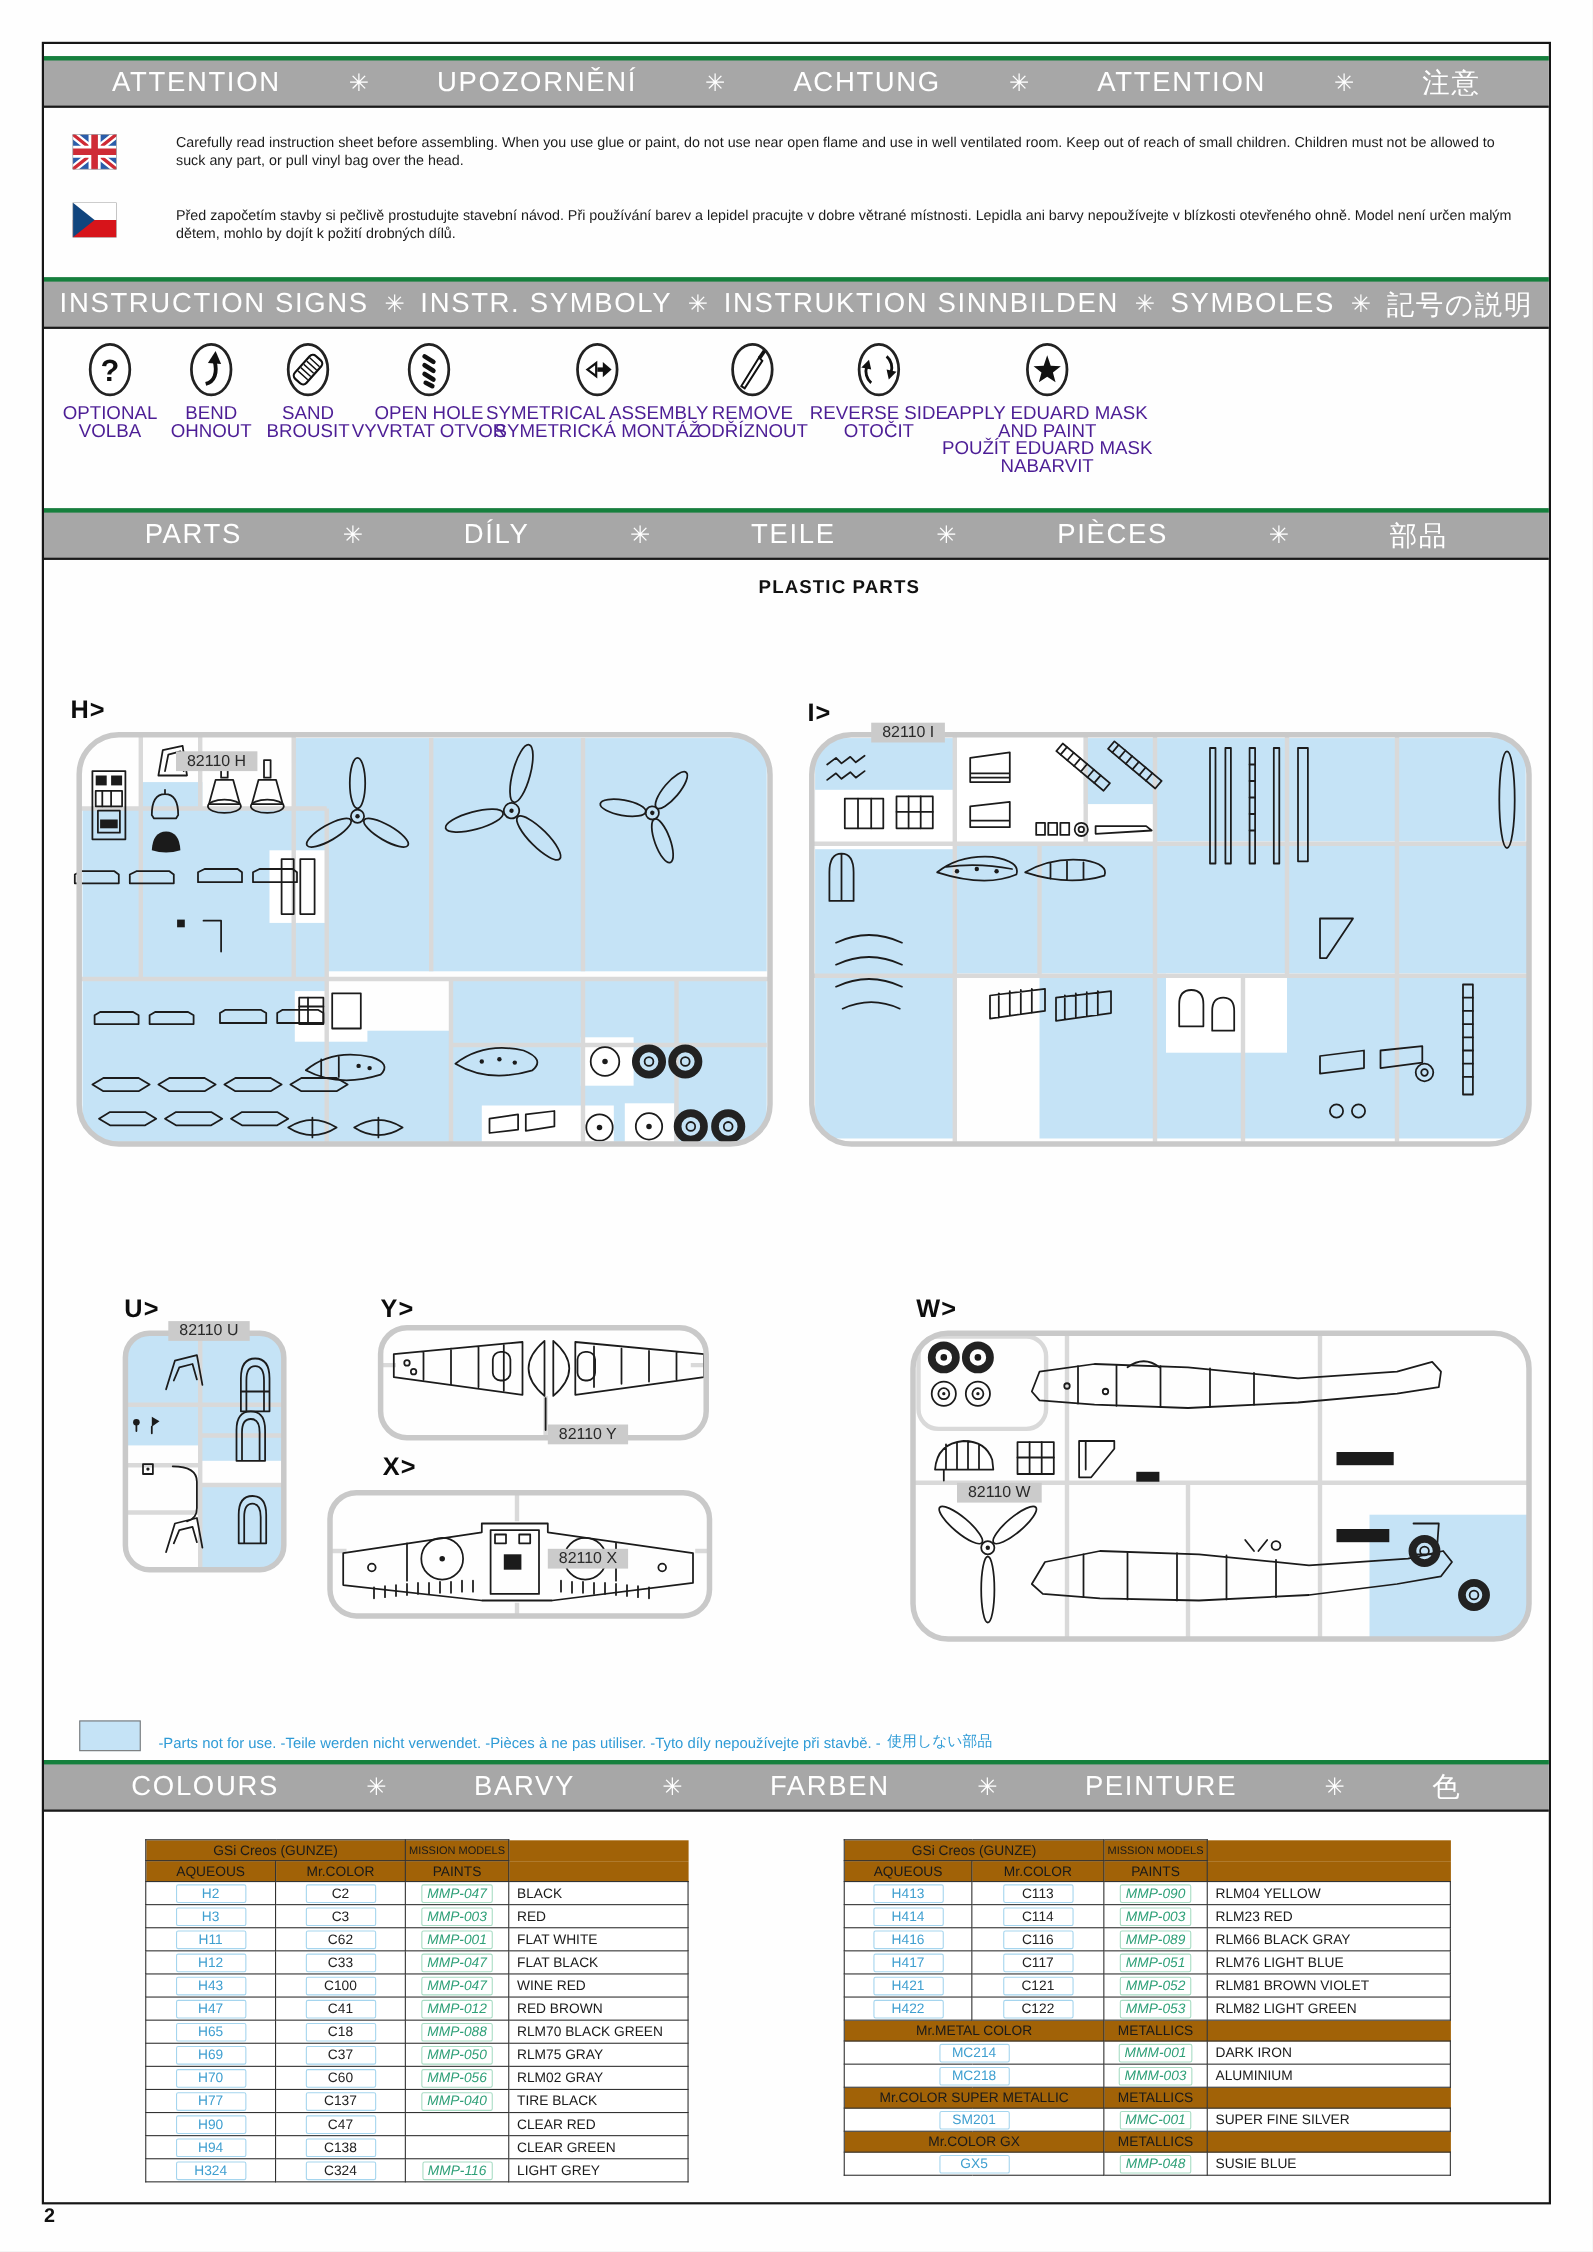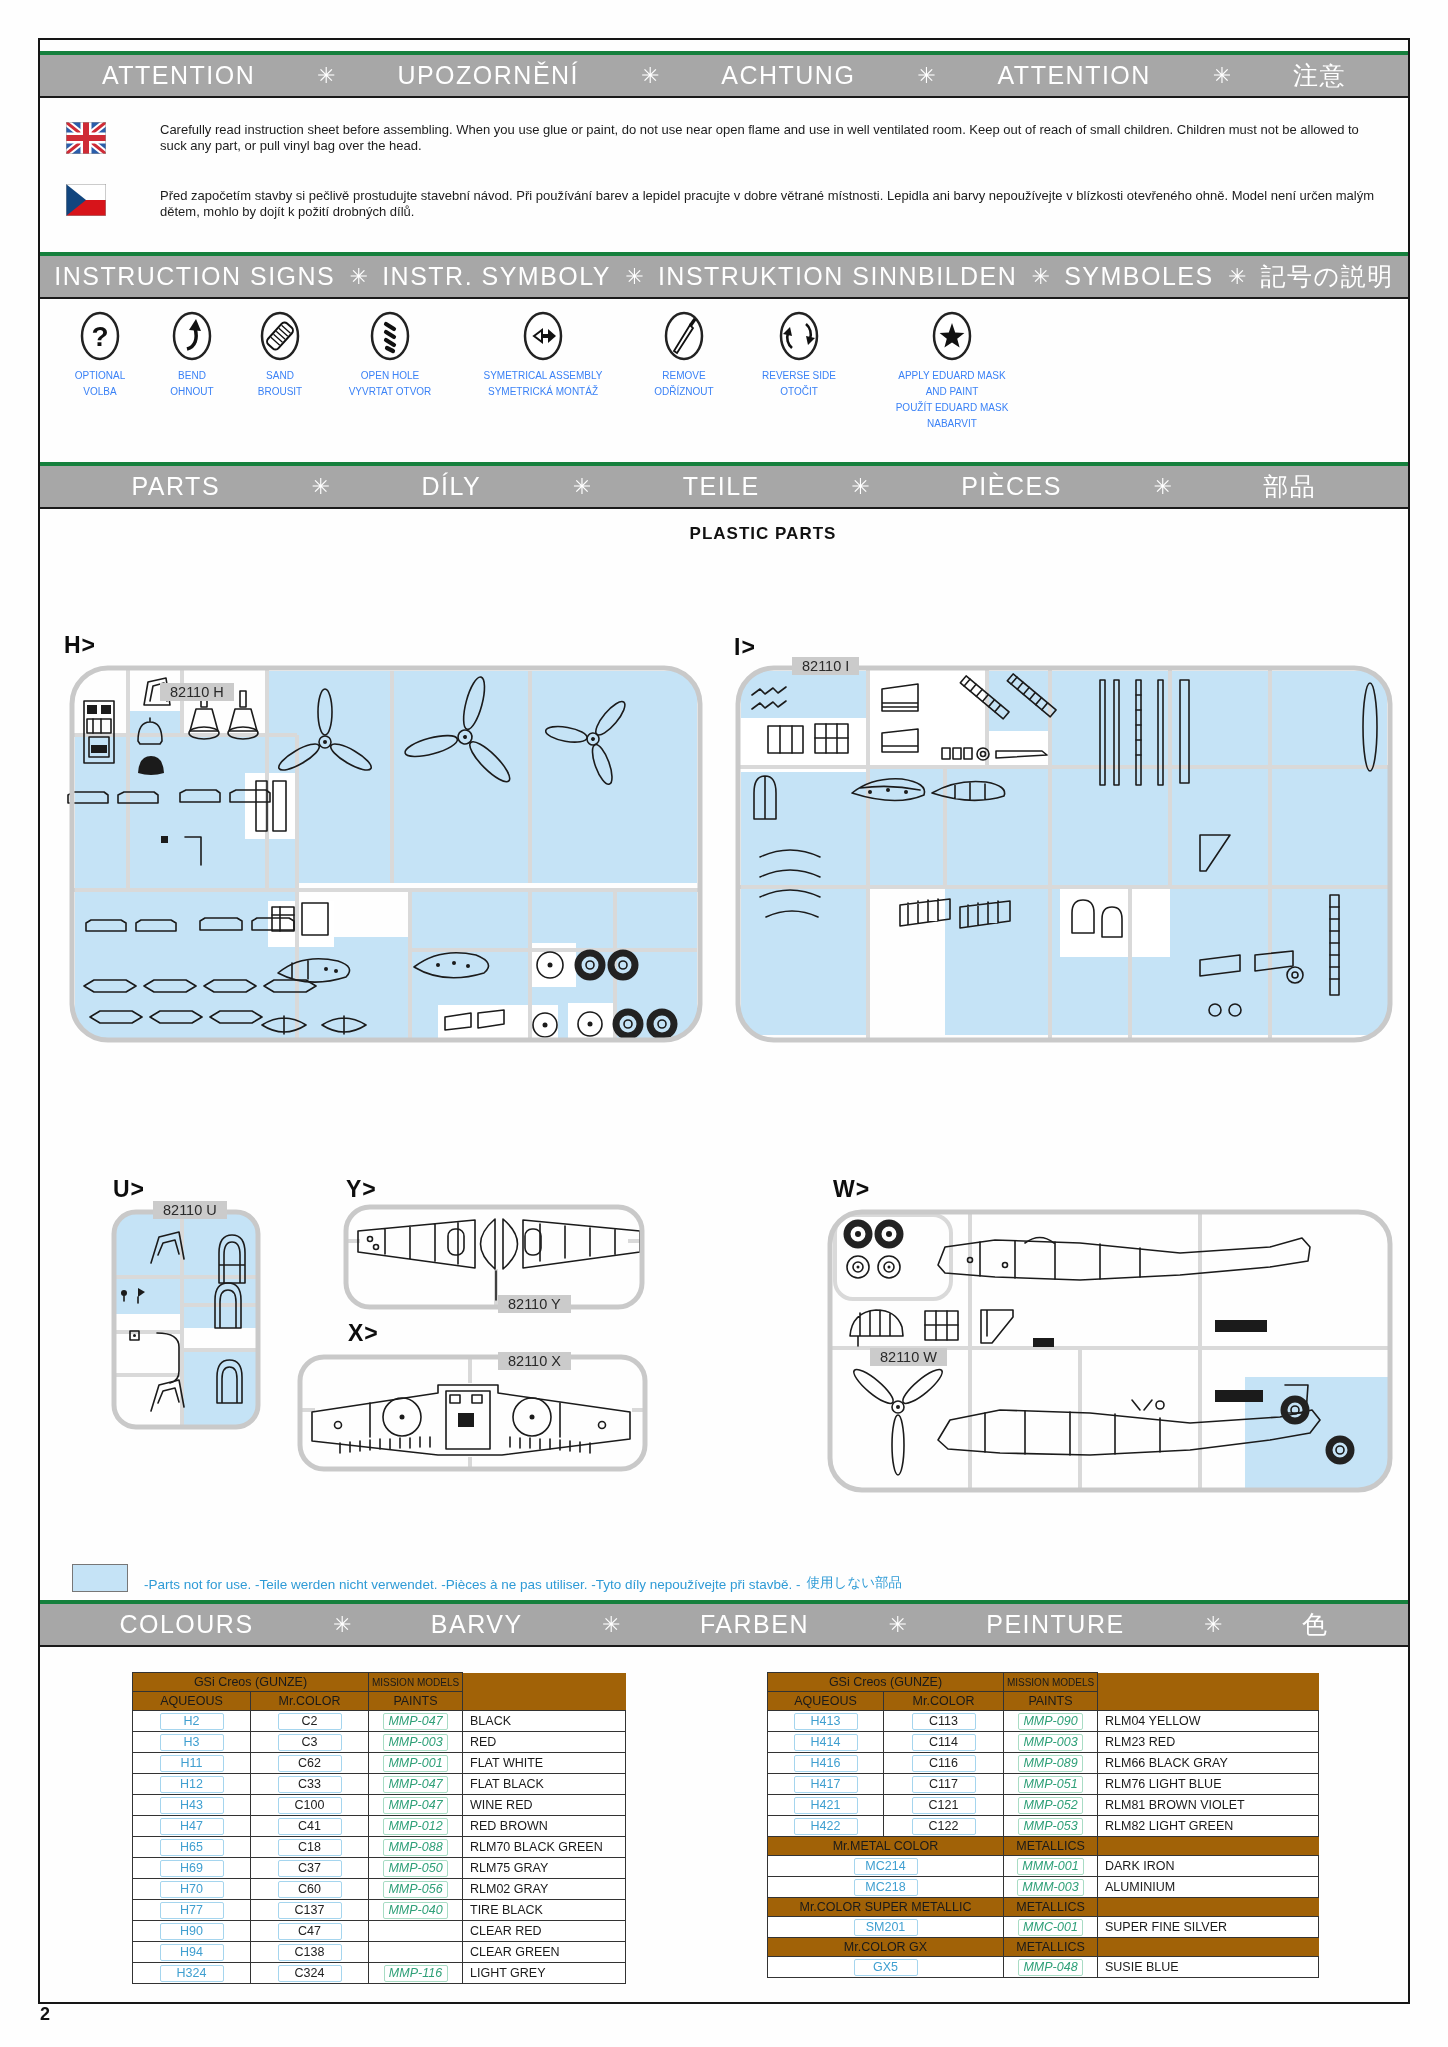--- a/index.html
+++ b/index.html
@@ -11,21 +11,21 @@
   .blabel{font-size:25px;letter-spacing:1.5px;white-space:nowrap;}
   .bstar{font-size:22px;}
   .warn-flag{position:absolute;}
   .warn-text{position:absolute;font-size:13px;line-height:16px;color:#1c1c1c;width:1215px;}
   .signs-row{position:absolute;left:52px;top:310px;width:1020px;display:flex;align-items:flex-start;}
   .sign{display:flex;flex-direction:column;align-items:center;}
   .sign:nth-child(1){width:96px}.sign:nth-child(2){width:88px}.sign:nth-child(3){width:88px}
   .sign:nth-child(4){width:132px}.sign:nth-child(5){width:174px}.sign:nth-child(6){width:108px}
   .sign:nth-child(7){width:122px}.sign:nth-child(8){width:184px}
   .sicon{width:40px;height:52px;}
-  .slabel{margin-top:6px;text-align:center;font-size:10px;line-height:16px;color:#3b82f6;white-space:nowrap;}
+  .slabel{margin-top:6px;text-align:center;font-size:17px;line-height:16px;color:#4c1d95;white-space:nowrap;}
   .pp-title{position:absolute;left:0;top:524px;width:1448px;text-align:center;font-size:17px;font-weight:bold;letter-spacing:1px;color:#111;padding-left:39px;}
   .sprue-svg{position:absolute;left:40px;top:505px;}
   .sletter{position:absolute;font-size:23px;font-weight:bold;color:#0d0d0d;letter-spacing:1px;}
   .schip{position:absolute;background:#cbcbcb;color:#2a2a2a;font-size:14.5px;padding:1px 10px;white-space:nowrap;}
   .note-row{position:absolute;left:72px;top:1564px;display:flex;align-items:flex-end;}
   .note-swatch{width:54px;height:26px;background:var(--hl);border:1px solid #777;margin-right:16px;}
   .note-text{font-size:13.5px;color:var(--note);}
   .ptable{position:absolute;border-collapse:collapse;table-layout:fixed;font-size:12.5px;color:#1a1a1a;}
   .ptable td{border:1px solid #333;height:20px;padding:0;text-align:center;vertical-align:middle;background:#fff;}
   .ptable tr.h1 td,.ptable tr.h2 td{background:#a16207;height:18px;}
@@ -489,21 +489,21 @@
   <div>
       <div class="sletter" style="left: 64px; top: 632px;">H&gt;</div>
       <div class="schip" style="left: 160px; top: 655px; margin-top: 28px;">82110 H</div>
       <div class="sletter" style="left: 734px; top: 634px;">I&gt;</div>
       <div class="schip" style="left: 792px; top: 657px;">82110 I</div>
       <div class="sletter" style="left: 113px; top: 1176px;">U&gt;</div>
       <div class="schip" style="left: 153px; top: 1201px;">82110 U</div>
       <div class="sletter" style="left: 346px; top: 1176px;">Y&gt;</div>
       <div class="schip" style="left: 498px; top: 1295px;">82110 Y</div>
       <div class="sletter" style="left: 348px; top: 1320px;">X&gt;</div>
-      <div class="schip" style="left: 498px; top: 1352px;">82110 X</div>
+      <div class="schip" style="left: 498px; top: 1408px;">82110 X</div>
       <div class="sletter" style="left: 833px; top: 1176px;">W&gt;</div>
       <div class="schip" style="left: 870px; top: 1348px;">82110 W</div>
     </div>
 
   <div class="note-row">
     <div class="note-swatch"></div>
     <span class="note-text">-Parts not for use. -Teile werden nicht verwendet. -Pièces à ne pas utiliser. -Tyto díly nepoužívejte při stavbě. -</span>
     <span class="note-text" style="margin-left:6px">使用しない部品</span>
   </div>
 

